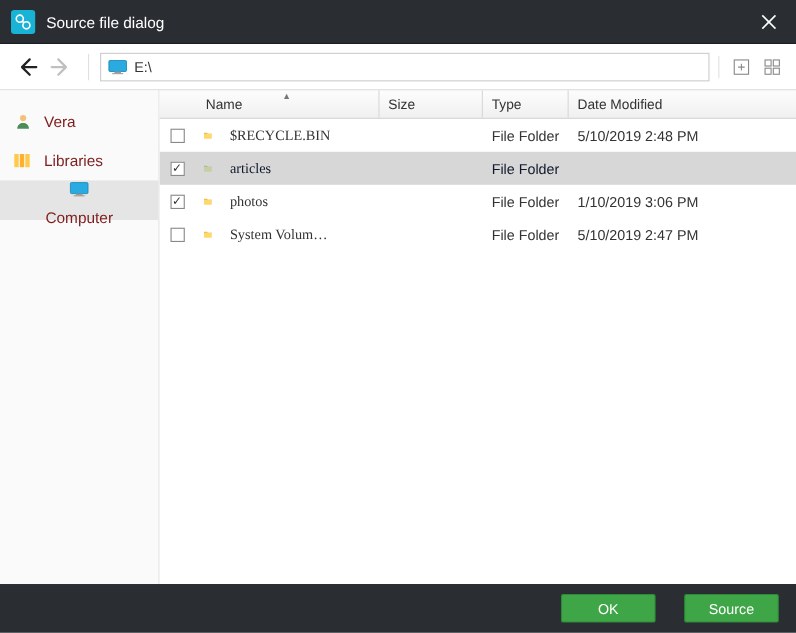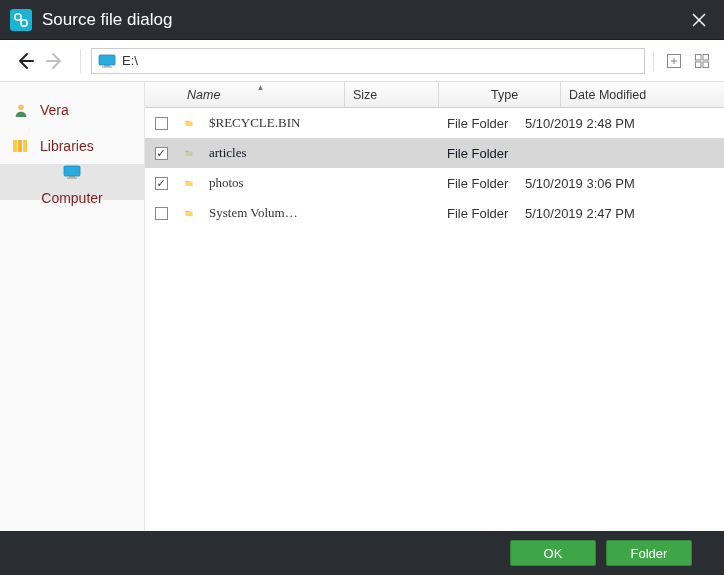--- a/index.html
+++ b/index.html
@@ -30,21 +30,21 @@
   }
   .app-icon {
     width: 22px; height: 22px;
     background: #19b3d6;
     border-radius: 3px;
     display: flex;
     align-items: center; justify-content: center;
     margin-right: 10px;
   }
   .app-icon svg { width: 16px; height: 16px; }
-  .title-text { font-size: 17px; }
+  .title-text { font-size: 14px; }
   .close-btn {
     margin-left: auto;
     width: 30px; height: 30px;
     display: flex; align-items: center; justify-content: center;
     color: #fff;
     cursor: pointer;
   }
   
   .toolbar {
     height: 42px;
@@ -134,23 +134,23 @@
   .hcell {
     display: flex;
     align-items: center;
     padding: 0 8px;
     border-right: 1px solid #d8d8d8;
     position: relative;
     cursor: pointer;
   }
   .hcell:last-child { border-right: none; flex: 1; }
   .col-check { width: 32px; padding: 0; border-right: none; }
-  .col-name { width: 168px; padding-left: 10px; font-style: italic; }
+  .col-name { width: 168px; padding-left: 10px; }
   .col-size { width: 94px; }
-  .col-type { width: 78px; margin-left: 44px; }
+  .col-type { width: 78px; }
   .col-date { width: 180px; }
   .sort-arrow {
     position: absolute;
     left: 50%; top: 1px;
     transform: translateX(-50%);
     font-size: 8px;
     color: #777;
   }
   .rows { flex: 1; overflow-y: auto; }
   .row {
@@ -184,22 +184,22 @@
     color: #333;
   }
   .folder-svg { width: 18px; height: 16px; }
   
   .footer {
     height: 44px;
     background: #2a2e33;
     display: flex;
     align-items: center;
     justify-content: flex-end;
-    padding: 0 32px;
-    gap: 10px;
+    padding: 0 16px;
+    gap: 26px;
   }
   .btn {
     min-width: 86px;
     height: 26px;
     background: #3fa648;
     color: #fff;
     border: 1px solid #2e8a36;
     border-radius: 2px;
     font-size: 13px;
     display: flex; align-items: center; justify-content: center;
@@ -346,21 +346,21 @@
             </div>
             <div class="rcell rc-icon">
               <svg class="folder-svg" viewBox="0 0 18 16">
                 <path class="back" d="M1 3h6l2 2h8v1H1z" fill="#e6b84d"></path>
                 <path class="front" d="M1 5h16v9a1 1 0 0 1-1 1H2a1 1 0 0 1-1-1z" fill="#ffd86b"></path>
               </svg>
             </div>
             <div class="rcell rc-name">photos</div>
             <div class="rcell rc-size"></div>
             <div class="rcell rc-type">File Folder</div>
-            <div class="rcell rc-date">5/10/2019 3:06 PM</div>
+            <div class="rcell rc-date">1/10/2019 3:06 PM</div>
           </div>
           <div class="row">
             <div class="rcell rc-check">
               <div class="chk"></div>
             </div>
             <div class="rcell rc-icon">
               <svg class="folder-svg" viewBox="0 0 18 16">
                 <path class="back" d="M1 3h6l2 2h8v1H1z" fill="#e6b84d"></path>
                 <path class="front" d="M1 5h16v9a1 1 0 0 1-1 1H2a1 1 0 0 1-1-1z" fill="#ffd86b"></path>
               </svg>
@@ -372,17 +372,17 @@
           </div>
         </div>
     </div>
   </div>
 
   <div class="footer">
     <div class="btn">
         <span>OK</span>
       </div>
     <div class="btn">
-        <span>Folder</span>
+        <span>Source</span>
       </div>
   </div>
 
 </div>
 
 </body></html>

